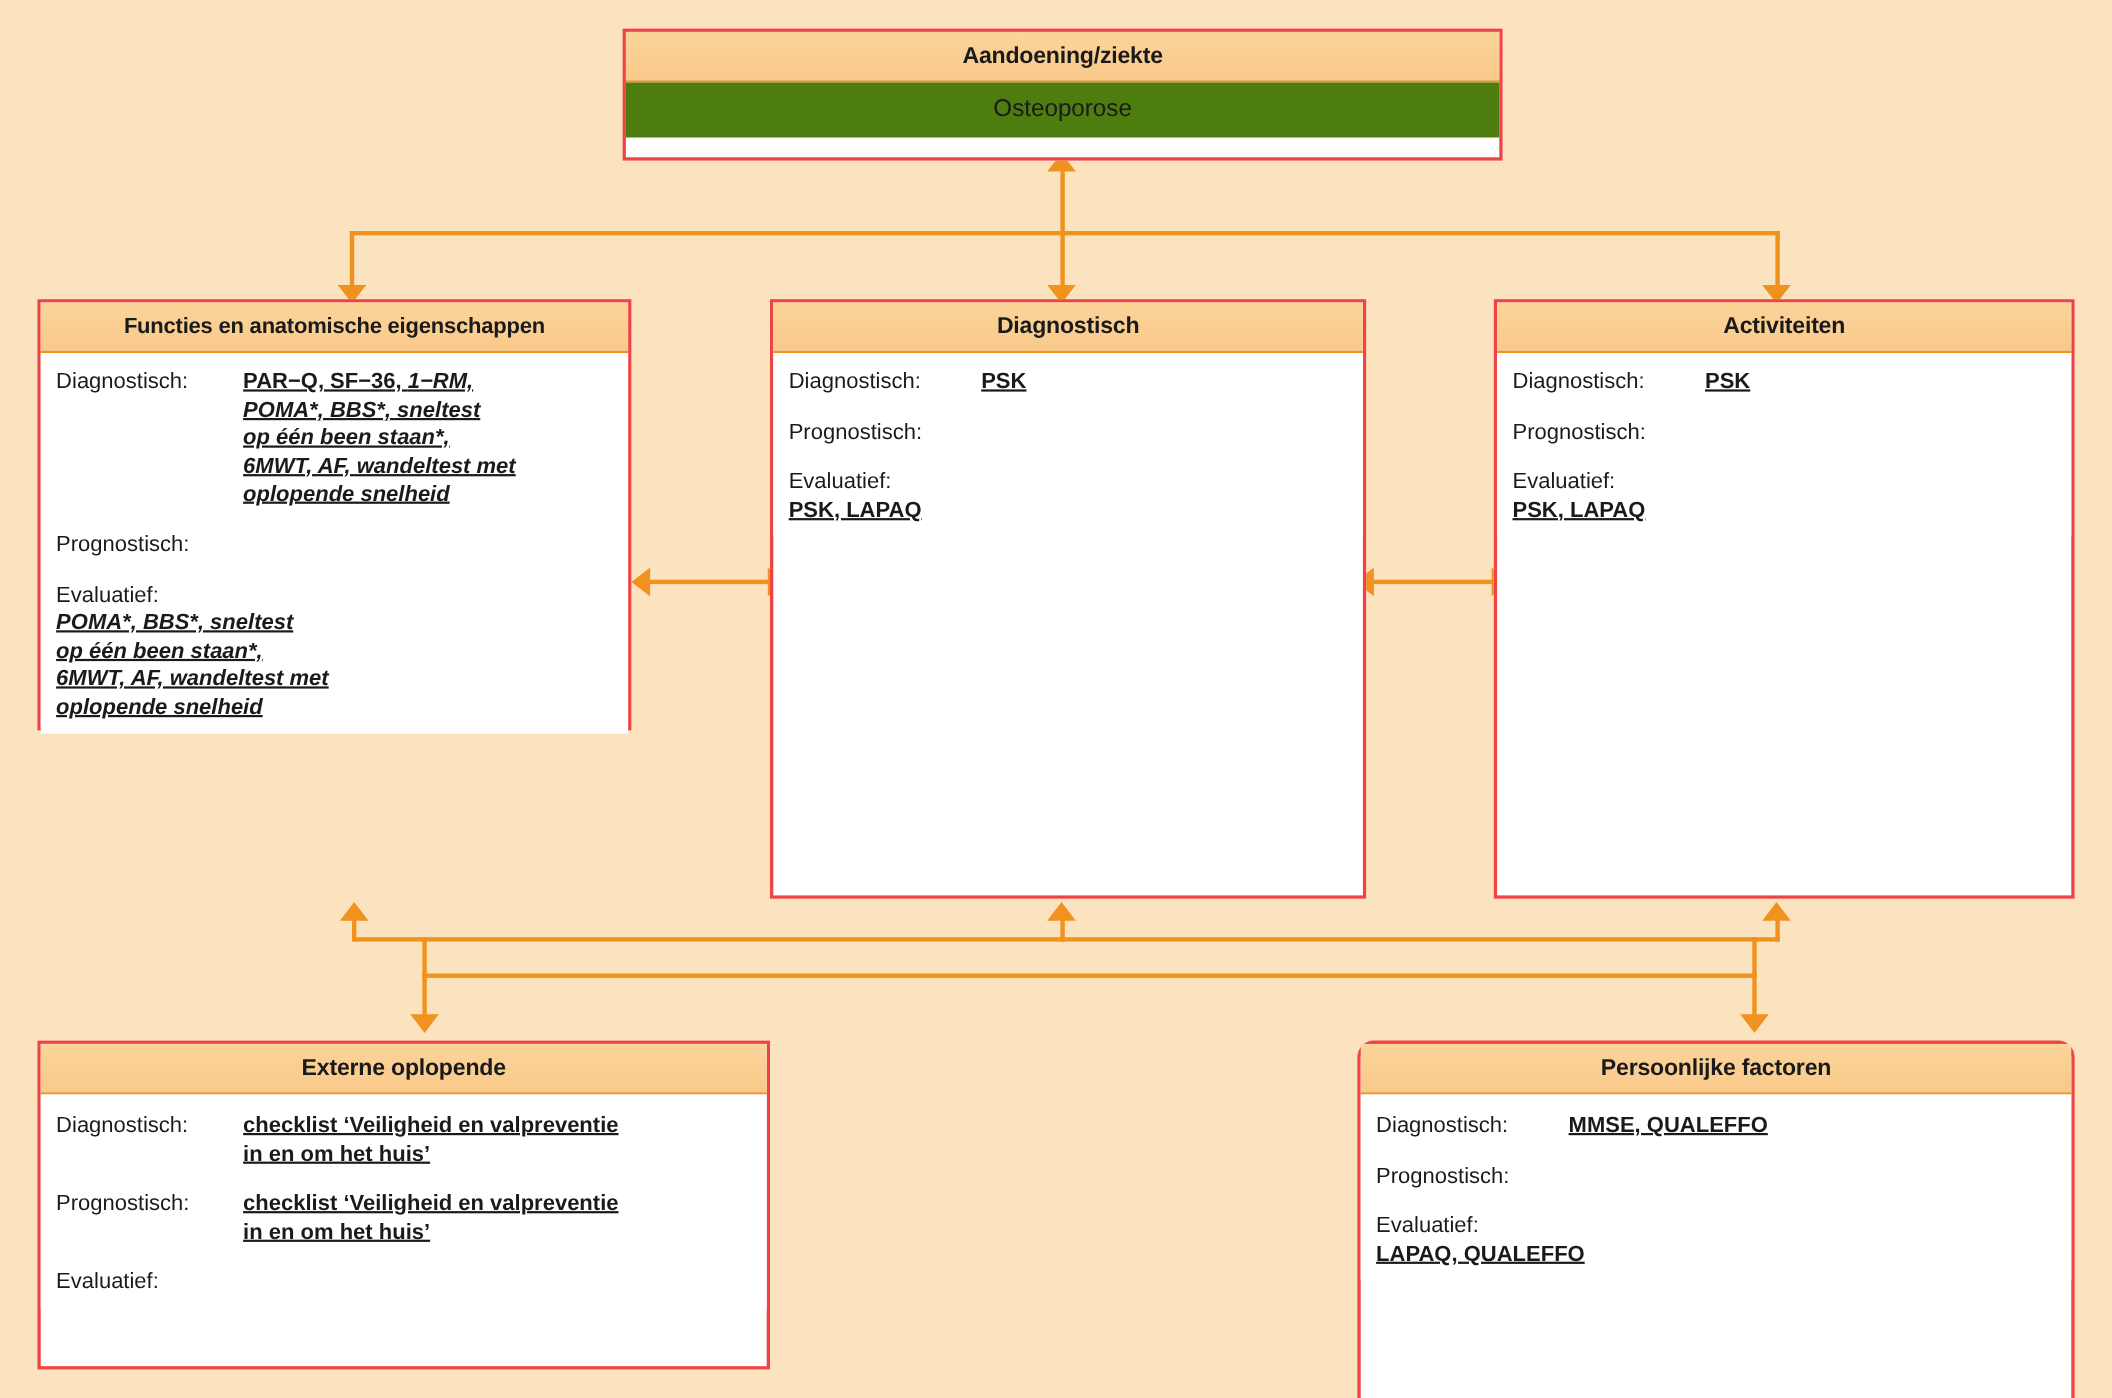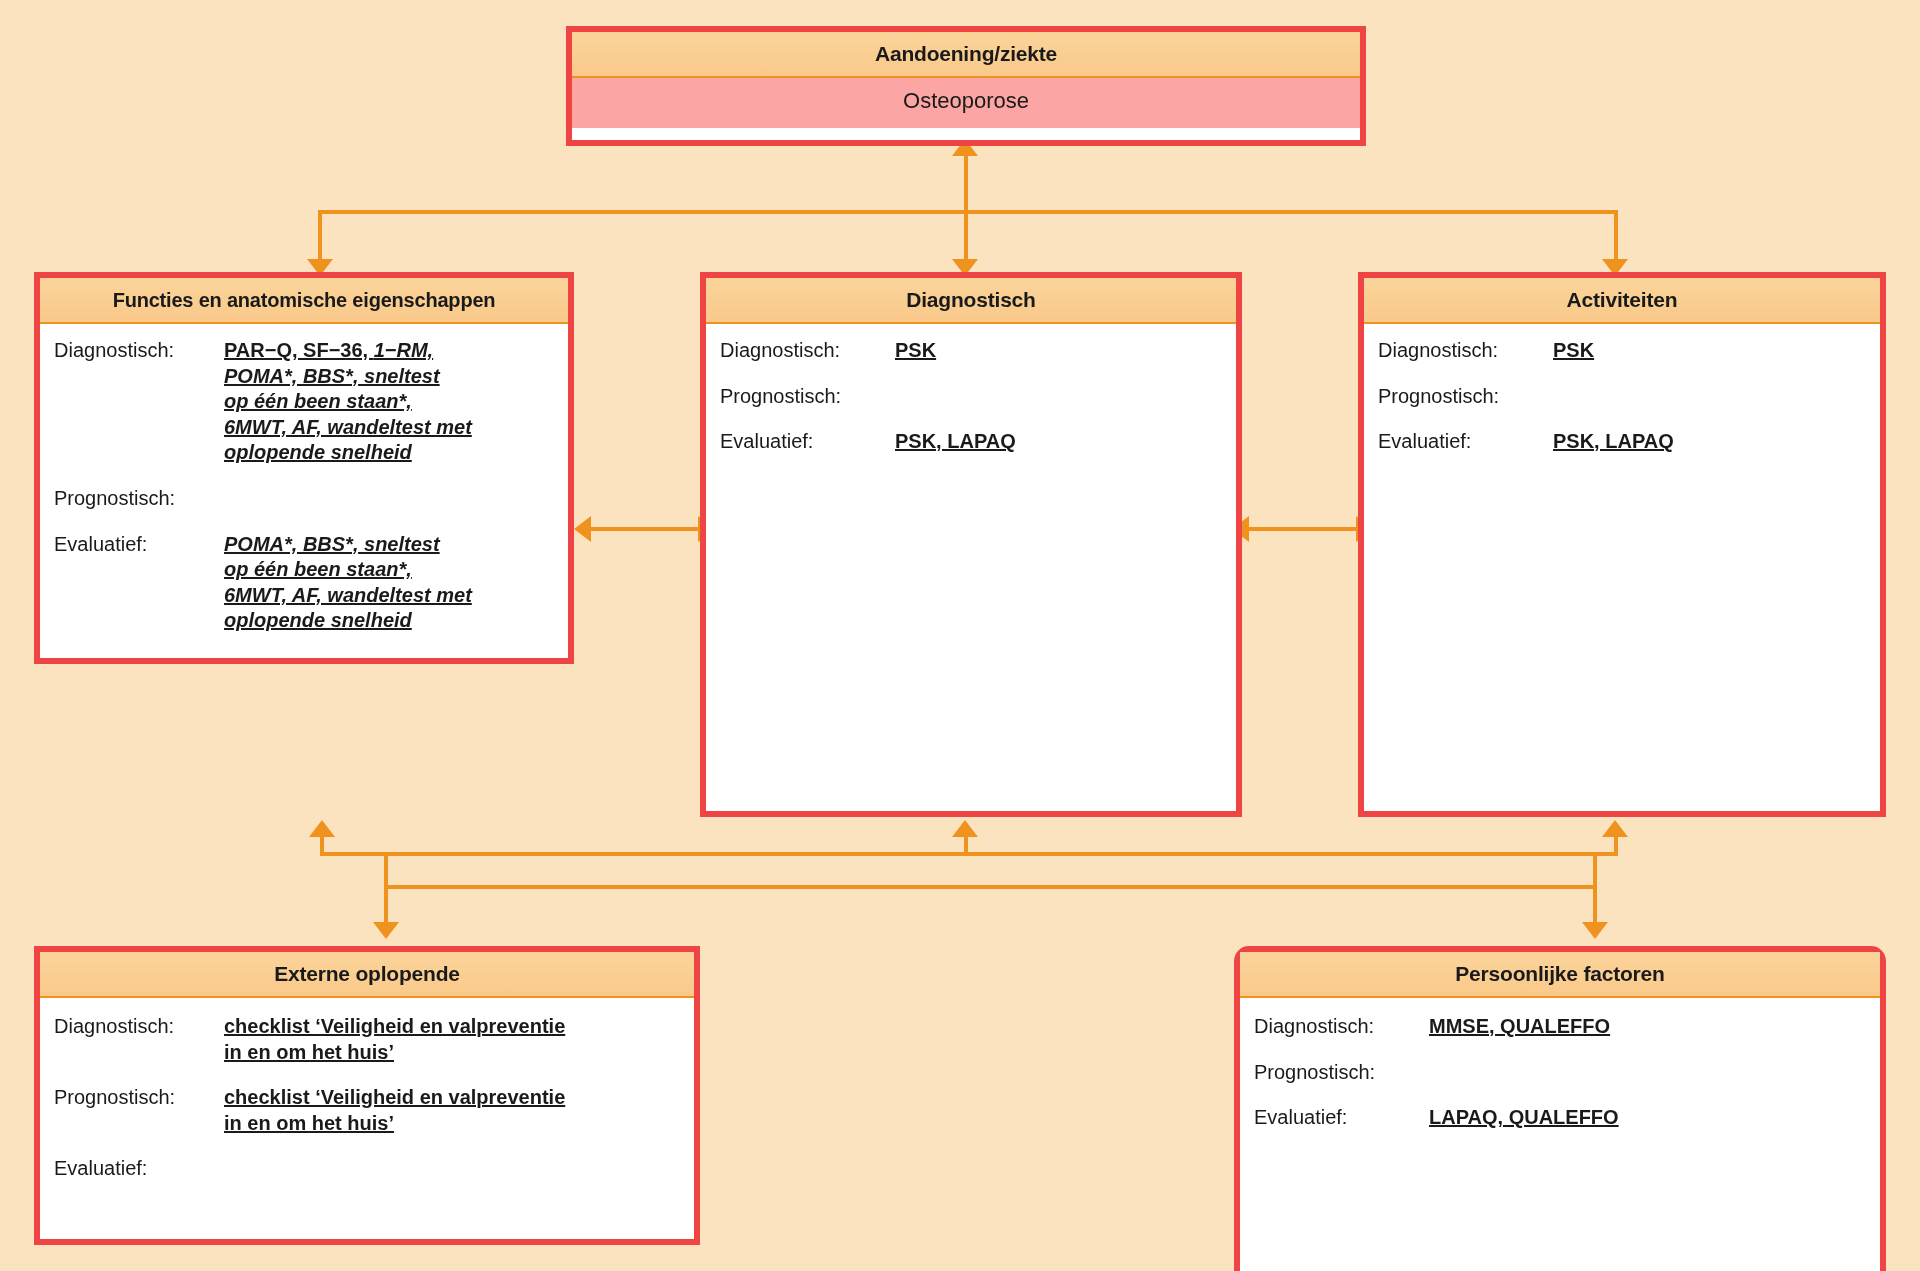--- a/index.html
+++ b/index.html
@@ -15,21 +15,21 @@
     width: 1920px;
     height: 1271px;
     background: #fce3c0;
     overflow: hidden;
   }
 
   
   .box {
     position: absolute;
     box-sizing: border-box;
-    border: 6px solid #ef4444;
+    border: 3px solid #ef4444;
     background: #ffffff;
   }
   .box-header {
     box-sizing: border-box;
     height: 46px;
     line-height: 44px;
     text-align: center;
     font-weight: bold;
     font-size: 21px;
     color: #1a1a1a;
@@ -43,32 +43,32 @@
     padding: 14px 10px 10px 14px;
   }
 
   
   .cond-value {
     text-align: center;
     font-size: 22px;
     color: #1a1a1a;
     line-height: 46px;
     height: 50px;
-    background: #fca5a5;
+    background: #4d7c0f;
   }
 
   
   .item {
     display: flex;
     align-items: flex-start;
     margin-bottom: 20px;
     font-size: 20px;
     color: #1a1a1a;
   }
-  .item:last-child { margin-bottom: 0; }
+  .item:last-child { margin-bottom: 0; flex-direction: column; }
   .item-label {
     flex: 0 0 auto;
     white-space: nowrap;
     font-weight: normal;
     line-height: 1.28;
   }
   .item-value {
     font-weight: bold;
     line-height: 1.28;
     flex: 1 1 auto;

